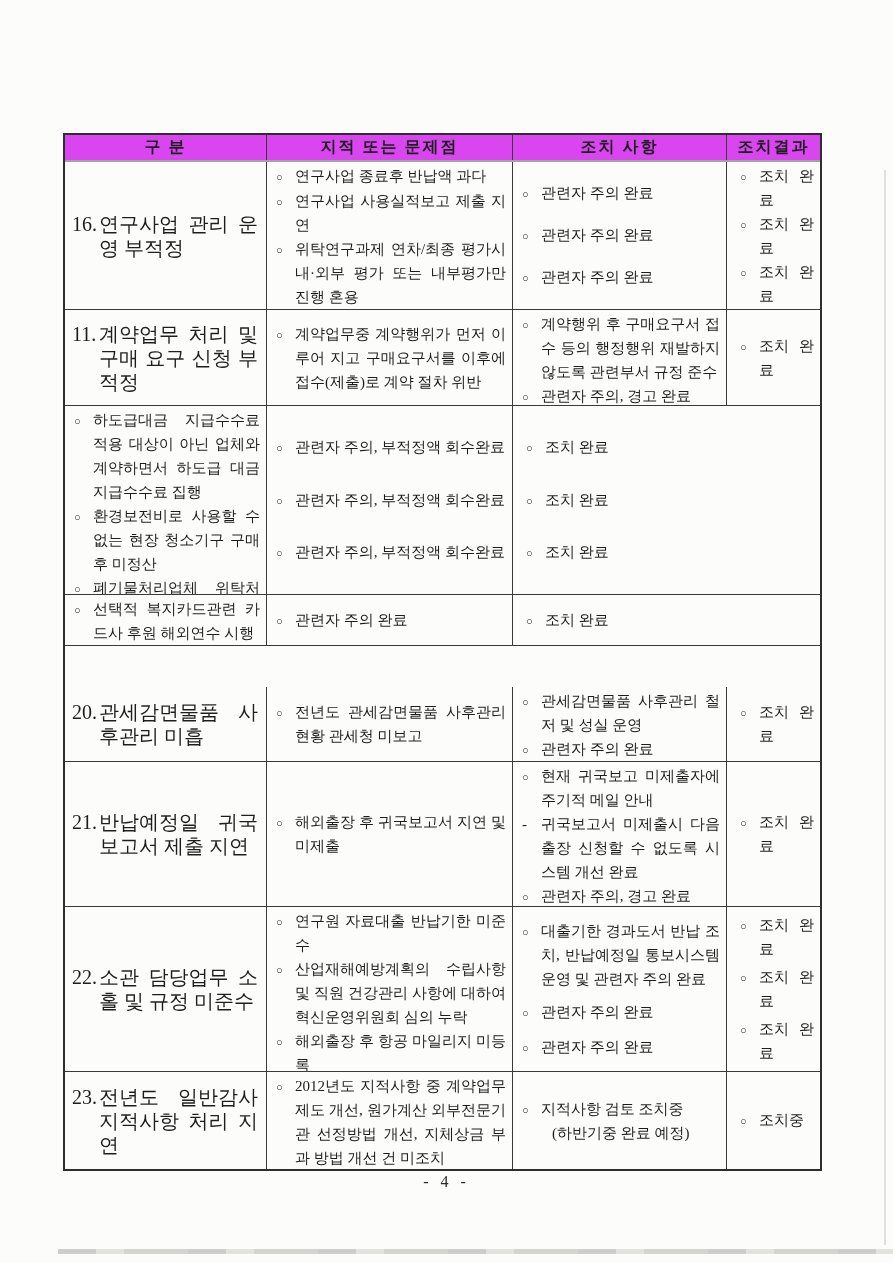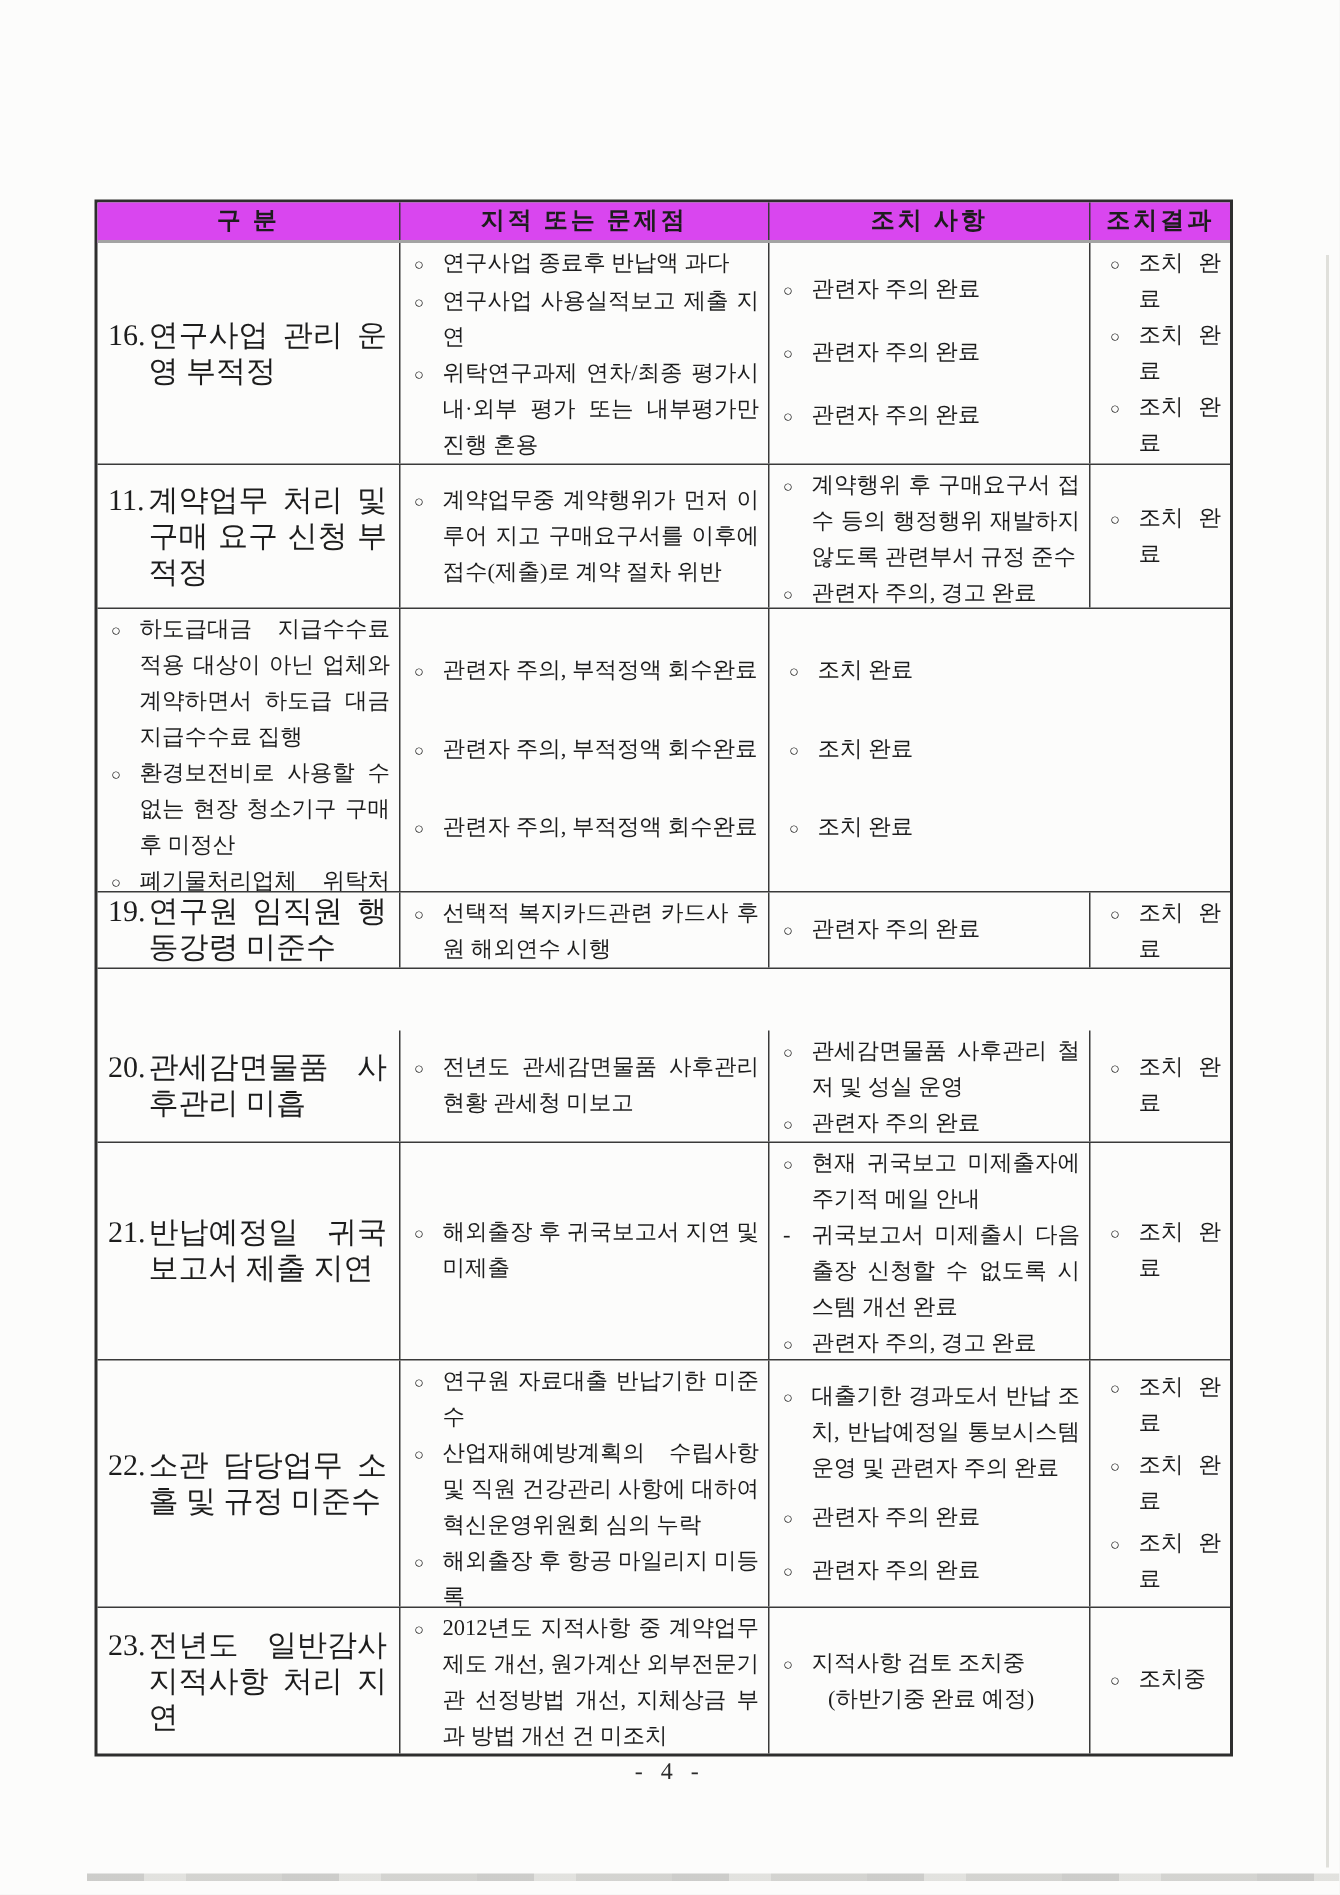--- a/index.html
+++ b/index.html
@@ -237,26 +237,20 @@
           </div>
           <div class="item">
             <div class="bullet">○</div>
             <div class="item-body">
               <div class="item-text">조치 완료</div>
             </div>
           </div>
         </div>
       </div>
       <div class="trow" style="height: 51px;">
-        <div class="cell cat-cell">
-          <div class="cat">
-            <div class="cat-no" style="display: inline-block;">19.</div>
-            <div class="cat-text">연구원 임직원 행동강령 미준수</div>
-          </div>
-        </div>
         <div class="cell ">
           <div class="item">
             <div class="bullet">○</div>
             <div class="item-body">
               <div class="item-text">선택적 복지카드관련 카드사 후원 해외연수 시행</div>
             </div>
           </div>
         </div>
         <div class="cell ">
           <div class="item">

